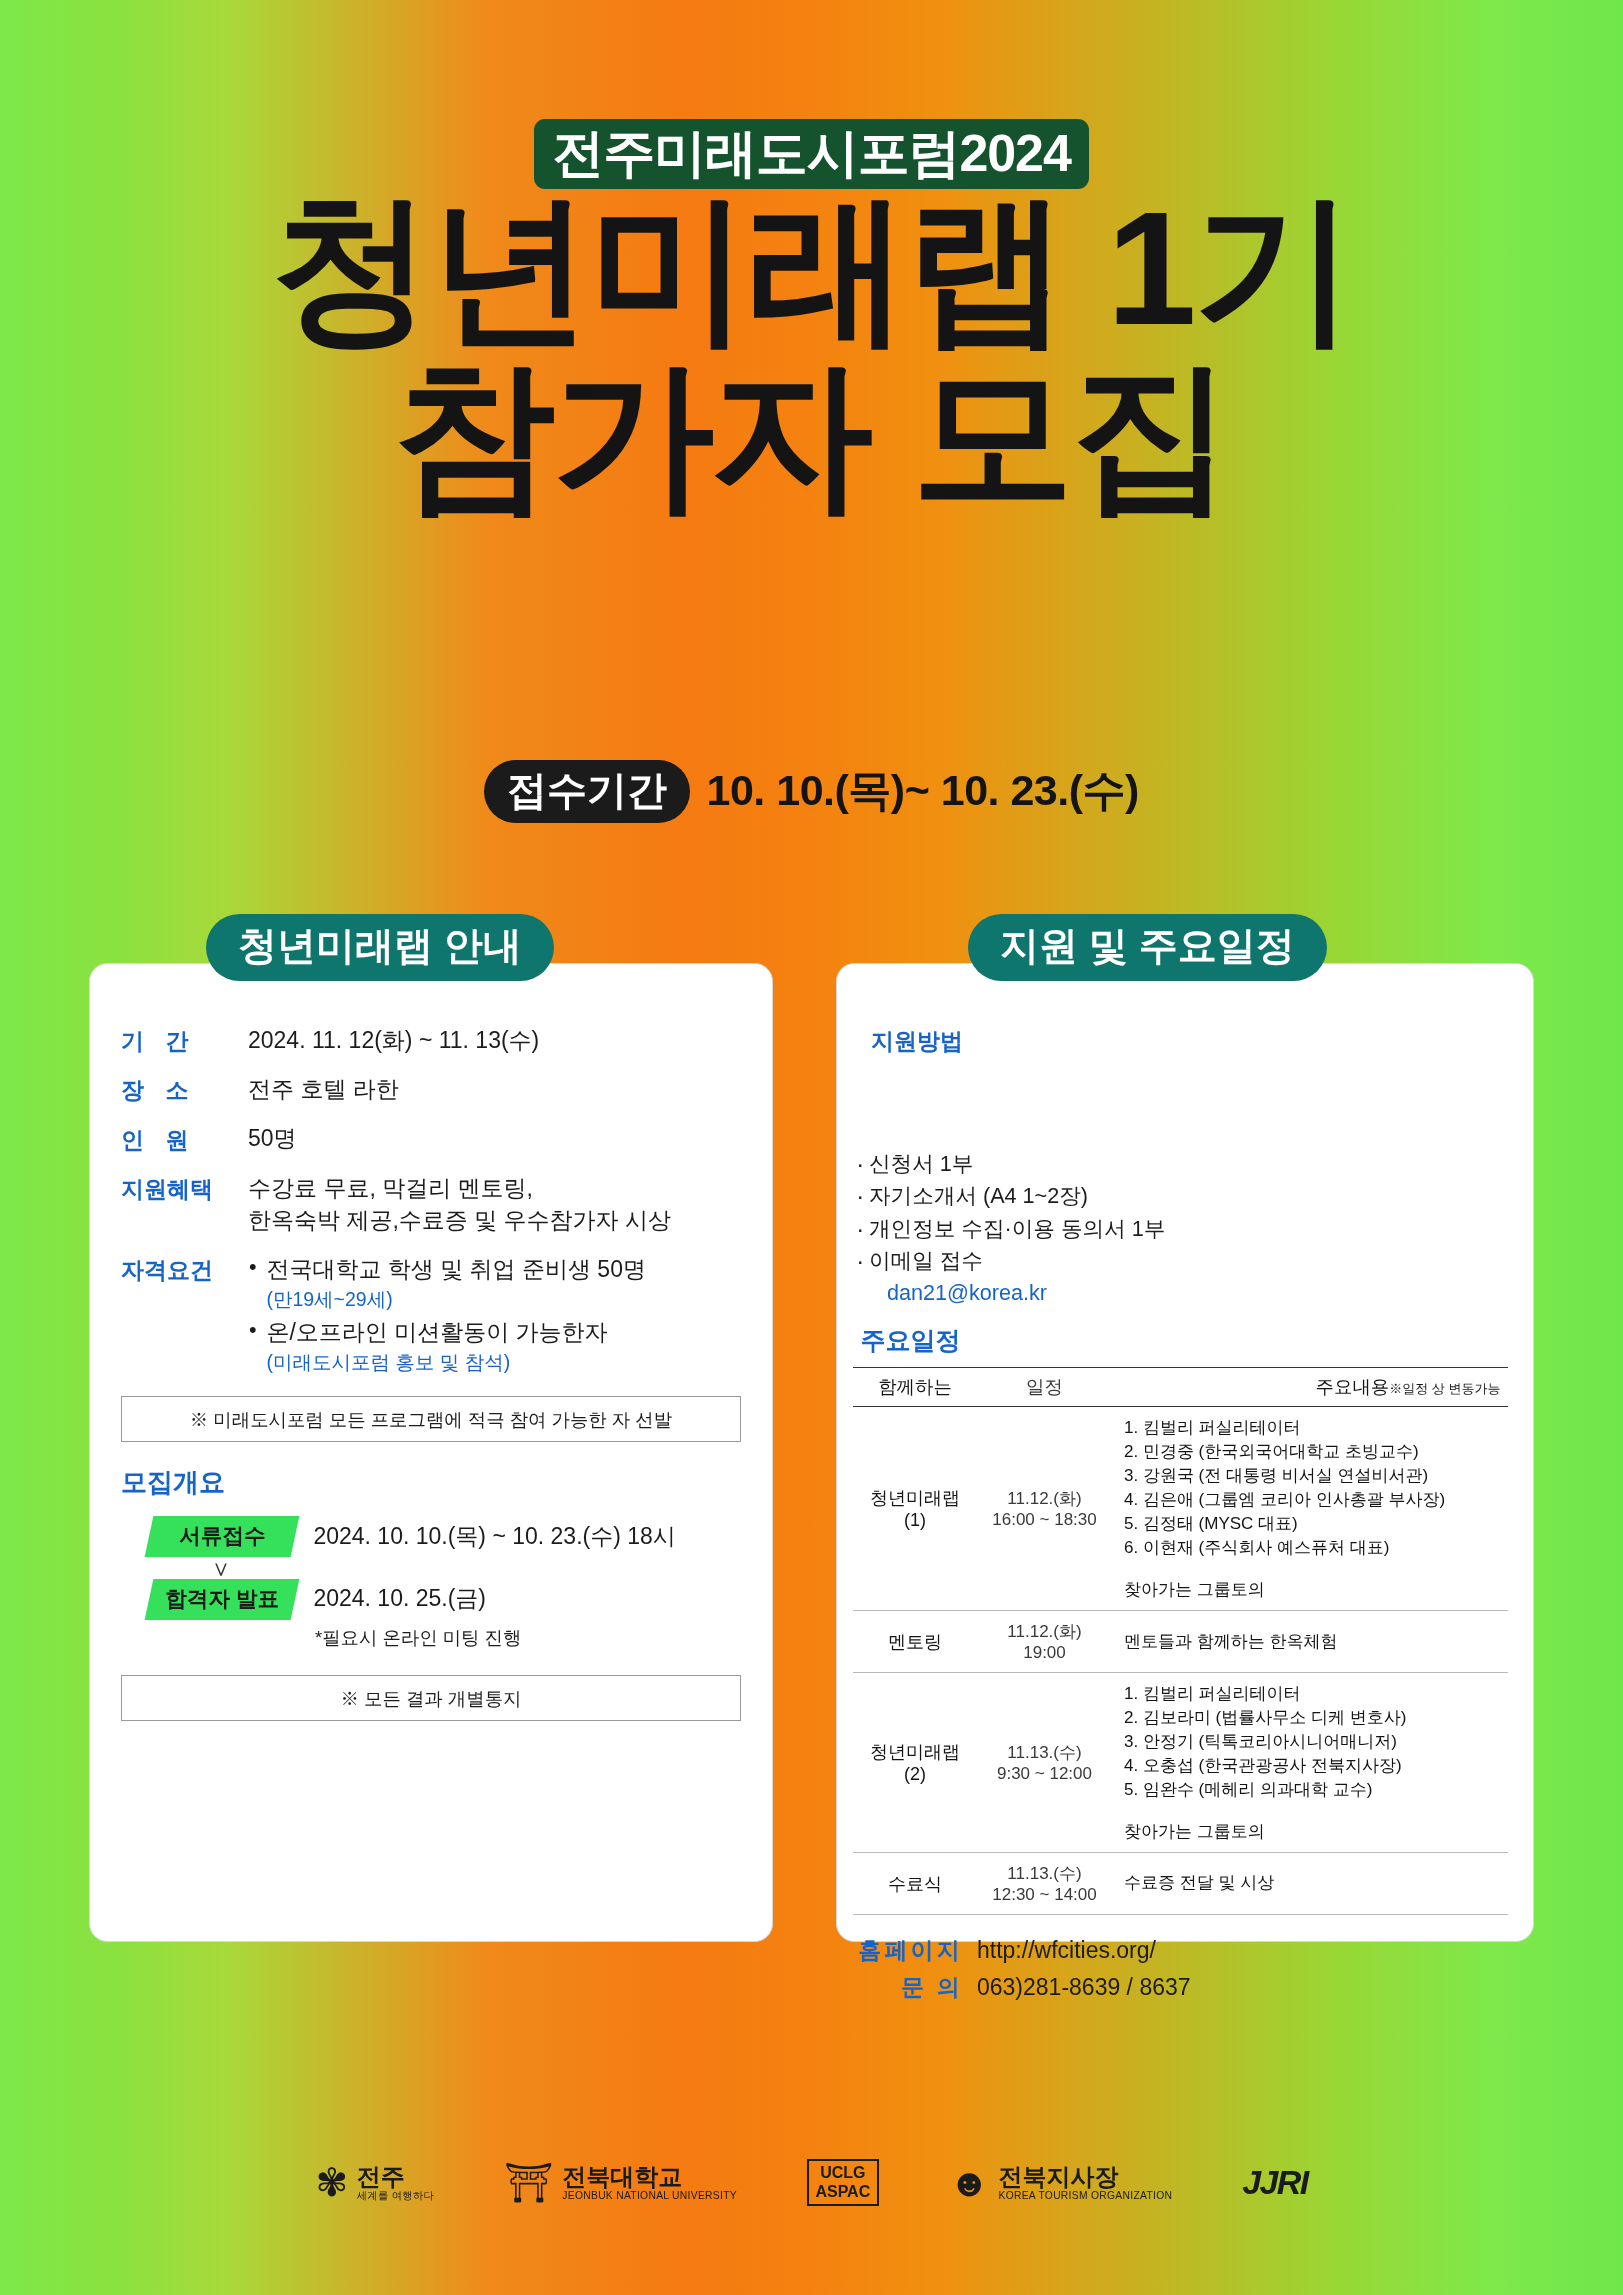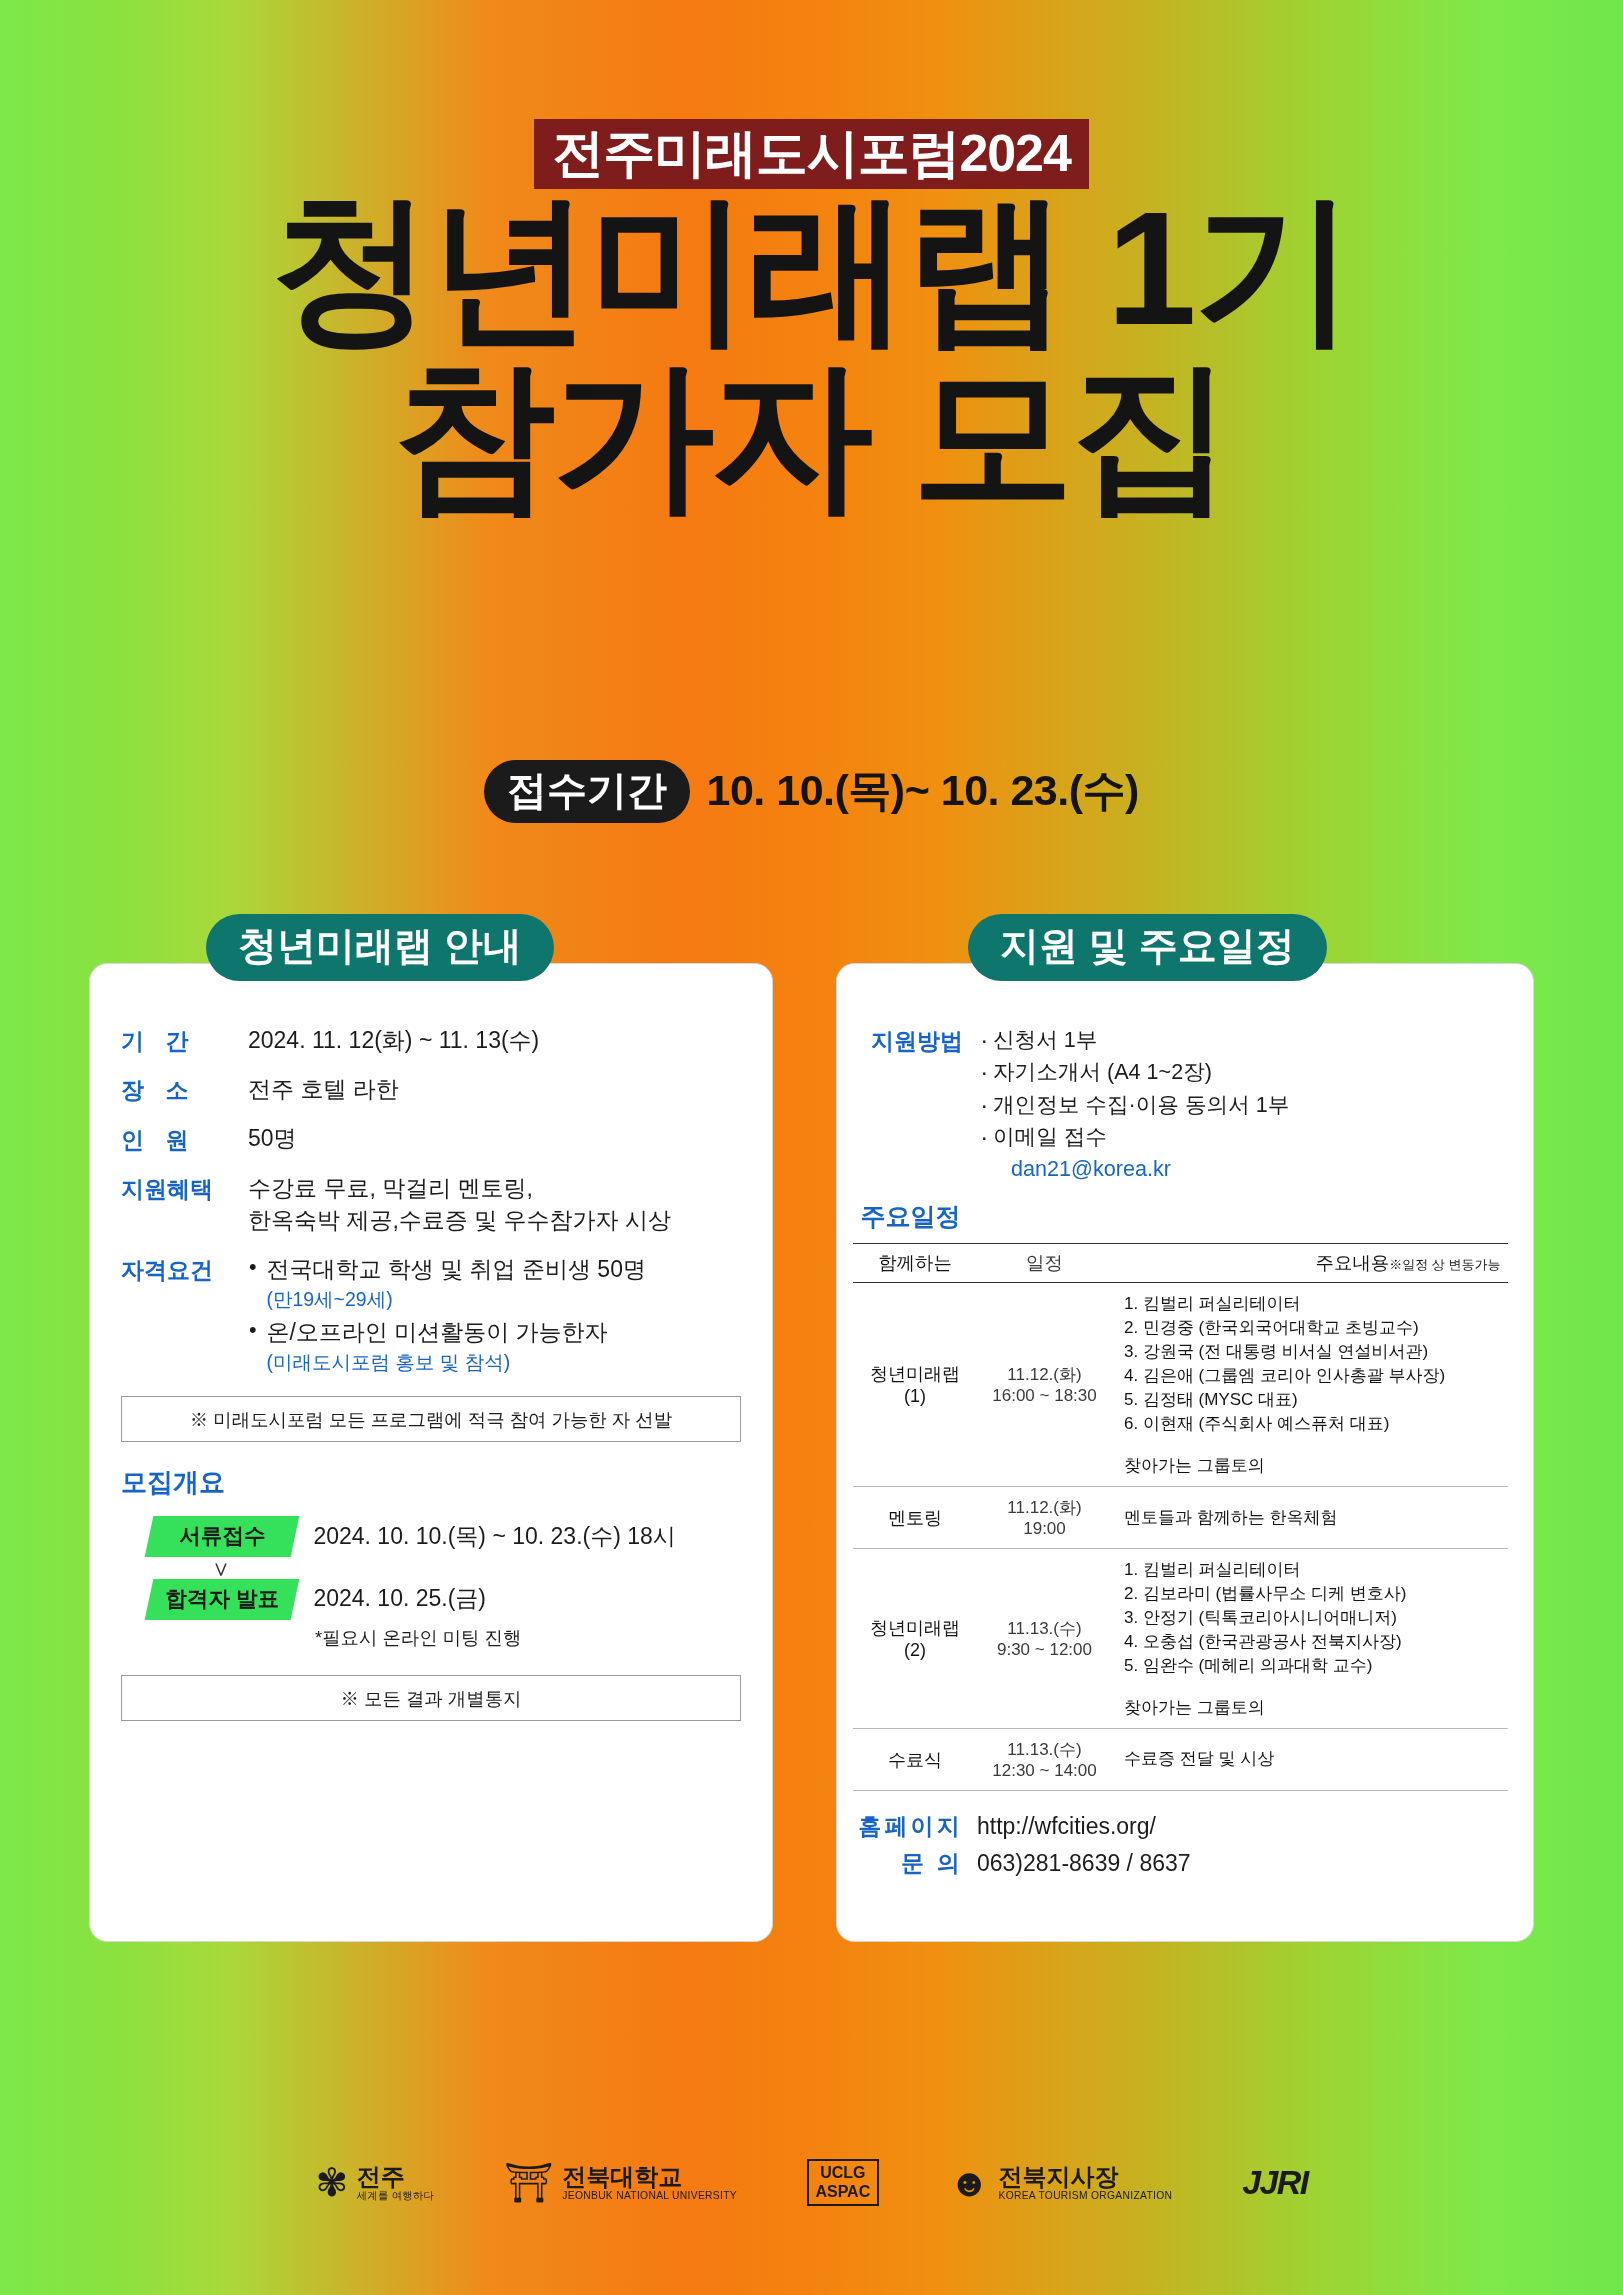--- a/index.html
+++ b/index.html
@@ -31,27 +31,28 @@
   }
 
   
   .eyebrow {
     position: absolute;
     top: 119px; left: 0; right: 0;
     text-align: center;
   }
   .eyebrow span {
     display: inline-block;
-    background: #7f1d1d;
+    background: #14532d;
     color: #ffffff;
     font-size: 52px;
     font-weight: bold;
     letter-spacing: -1.1px;
     padding: 7.6px 18.4px 10.8px;
     line-height: 1;
+    border-radius: 11px;
   }
   .title {
     position: absolute;
     top: 189px; left: 0; right: 0;
     text-align: center;
     color: #141414;
     font-weight: bold;
     line-height: 0.98;
     letter-spacing: -3.2px;
   }
@@ -182,21 +183,21 @@
     margin-bottom: 1.1px;
   }
   .smallnote {
     margin-left: 194px;
     font-size: 18.4px;
     color: #1c1c1c;
     margin-top: 5.4px;
   }
 
   
-  .rrow { display: flex; }
+  .rrow { display: flex; flex-direction: column; }
   .rkey {
     color: #1664c8;
     font-weight: bold;
     font-size: 23px;
     width: 124px;
     flex: 0 0 124px;
     text-align: right;
     padding-right: 14px;
     padding-top: 2.2px;
   }

